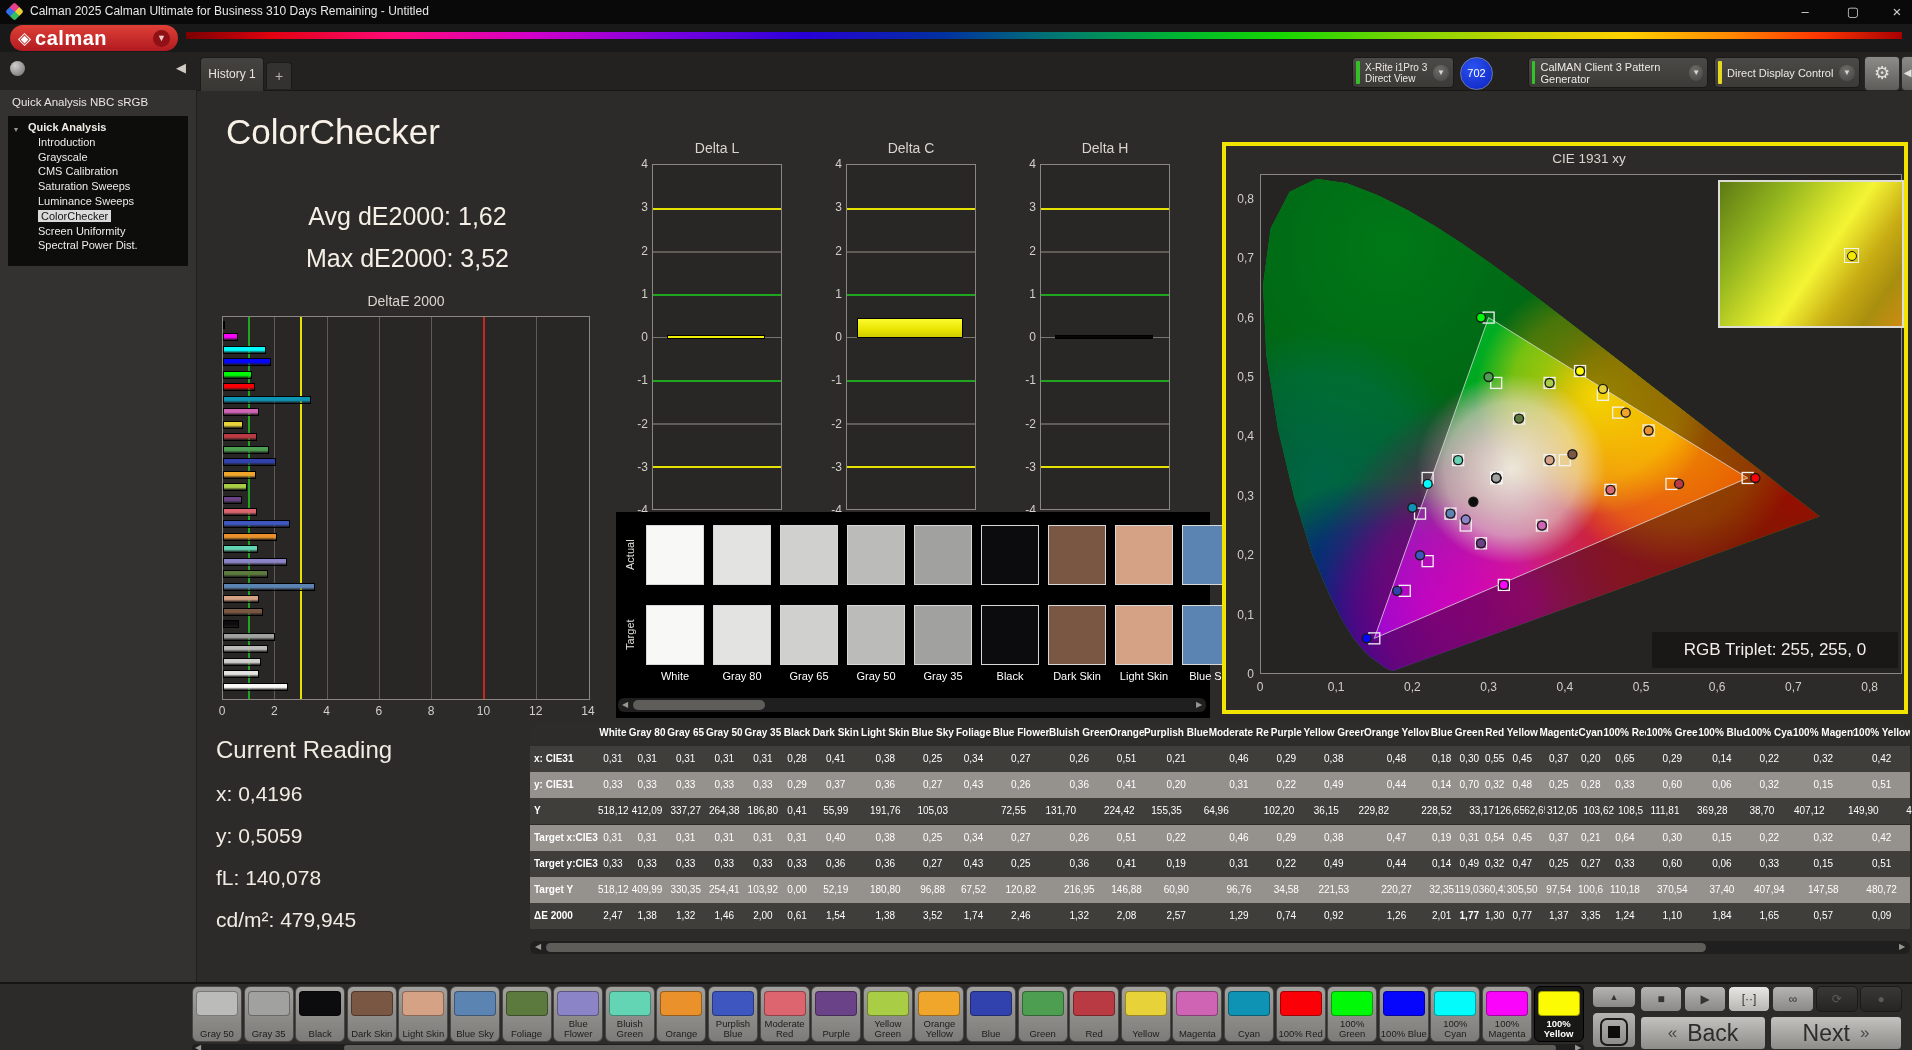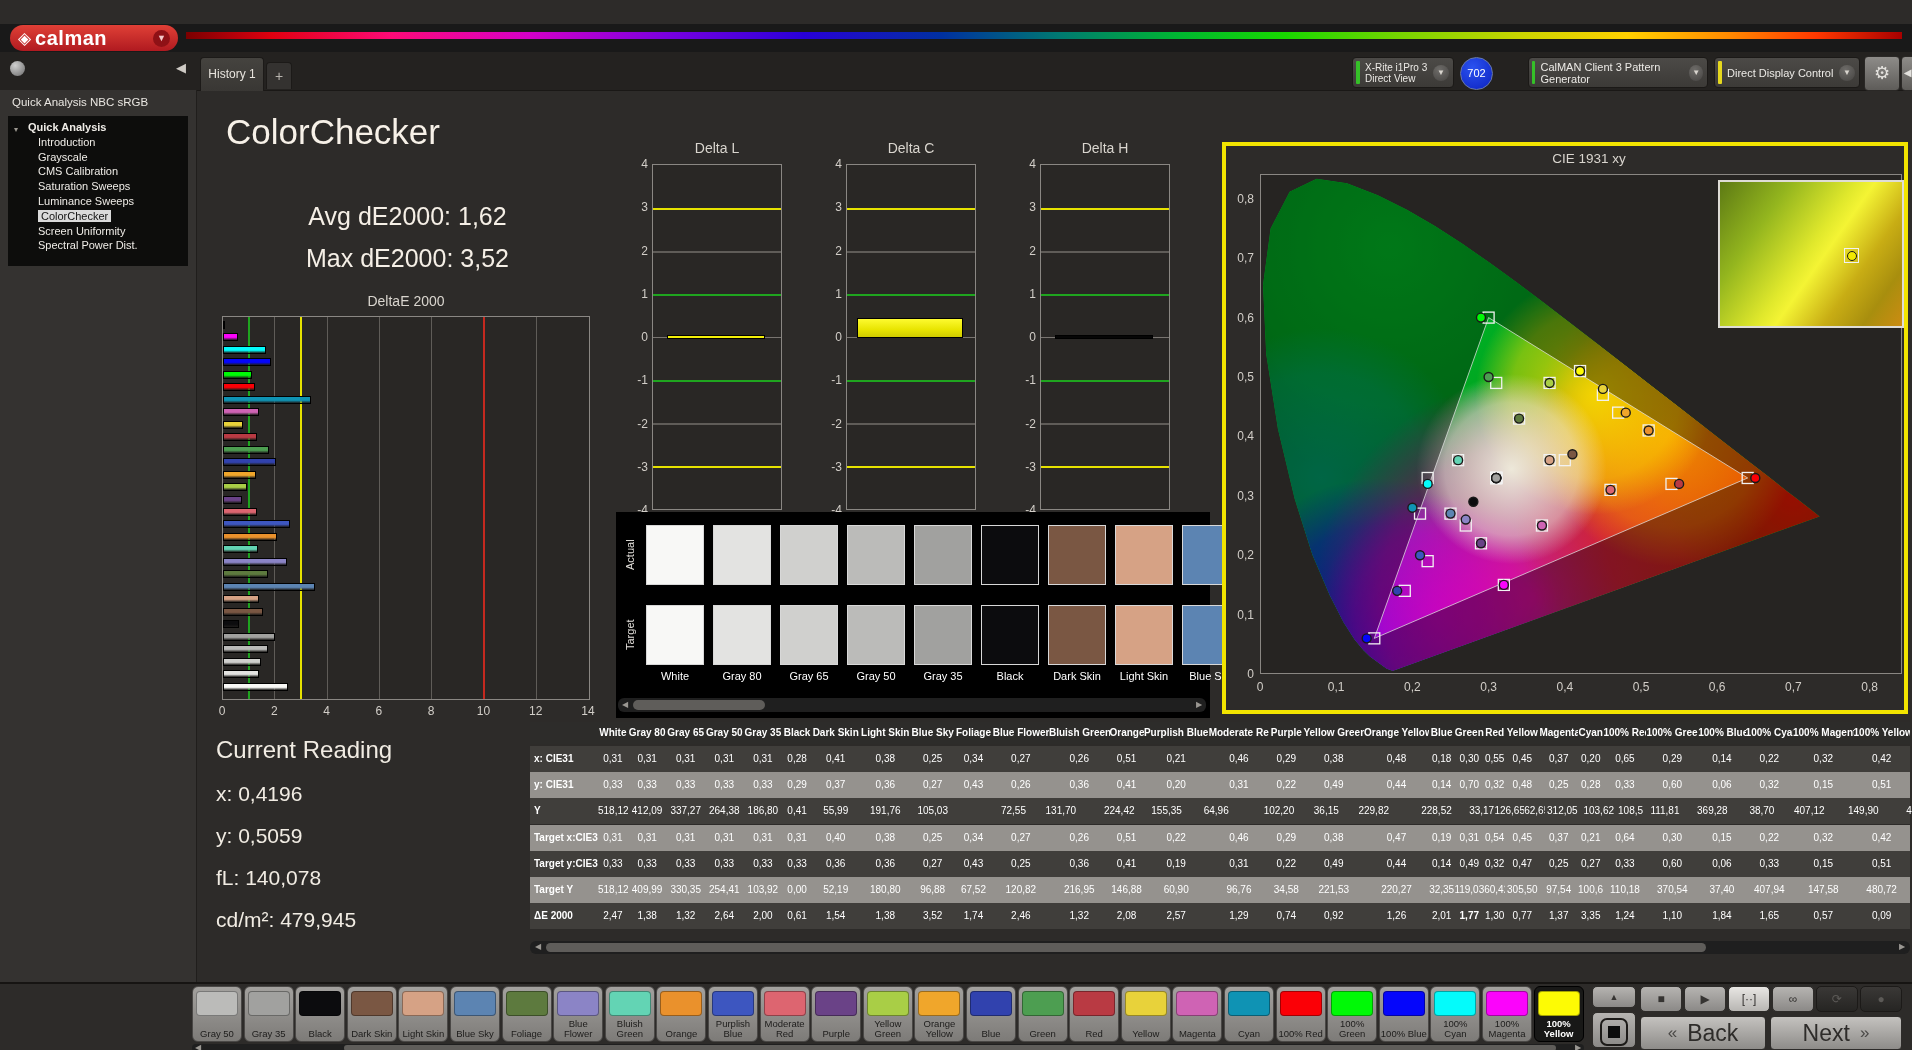--- a/index.html
+++ b/index.html
@@ -94,20 +94,27 @@
   .ctlbtn.bright{background:linear-gradient(#e8e6e3,#b8b6b3);}
   .bignav{position:absolute;top:32px;height:34px;border-radius:4px;border:1px solid #2e2c2a;box-sizing:border-box;
     background:linear-gradient(#c4c2bf,#8e8c89);color:#2e2c2a;font-size:23px;display:flex;align-items:center;justify-content:center;gap:10px;}
   .bignav .gl{font-size:17px;color:#4a4846;}
 </style>
 </head>
 <body>
 
 <div id="root">
 
+  <div class="abs titlebar">
+    <div class="abs appicon"></div>
+    <span class="abs title">Calman 2025 Calman Ultimate for Business 310 Days Remaining  - Untitled</span>
+    <div class="abs winbtn" style="left:1790px">–</div>
+    <div class="abs winbtn" style="left:1838px">▢</div>
+    <div class="abs winbtn" style="left:1882px;font-size:15px">×</div>
+  </div>
 
   <div class="abs logorow">
     <div class="abs calmanpill">
       <span class="dlogo">◈</span>
       <span class="ctext">calman</span>
       <span class="ddrop">▼</span>
     </div>
     <div class="abs rainbow"></div>
   </div>
 
@@ -458,20 +465,21 @@
         <div class="abs ticklab" style="left: 400px; top: 534px; width: 30px;">0,5</div>
         <div class="abs ticklab" style="left: 476.2px; top: 534px; width: 30px;">0,6</div>
         <div class="abs ticklab" style="left: 552.4px; top: 534px; width: 30px;">0,7</div>
         <div class="abs ticklab" style="left: 628.6px; top: 534px; width: 30px;">0,8</div>
       </div>
     <div class="abs inset" style="left:492px;top:34px;width:186px;height:148px">
       <div class="abs" style="left:124px;top:66px;width:15px;height:15px;border:1.5px solid #f2f2f2;box-sizing:border-box">
         <div class="abs" style="left:2px;top:2px;width:8px;height:8px;border-radius:50%;background:#f2e800;border:1.5px solid #1a1a1a"></div>
       </div>
     </div>
+    <div class="abs rgbbox" style="left:426px;top:486px;width:246px;height:36px">RGB Triplet: 255, 255, 0</div>
   </div>
 
   <div class="abs cr" style="left:216px;top:736px;font-size:24px">Current Reading</div>
   <div class="abs cr" style="left:216px;top:782px;font-size:21px">x: 0,4196</div>
   <div class="abs cr" style="left:216px;top:824px;font-size:21px">y: 0,5059</div>
   <div class="abs cr" style="left:216px;top:866px;font-size:21px">fL: 140,078</div>
   <div class="abs cr" style="left:216px;top:908px;font-size:21px">cd/m²: 479,945</div>
 
   <div class="abs tbl" id="datatable">
       <div class="trow thead" style="top: 0px; height: 22px; background: rgb(45, 44, 42);">
@@ -703,21 +711,21 @@
         <div class="tcell" style="width: 47.3952px;">37,40</div>
         <div class="tcell" style="width: 47.3952px;">407,94</div>
         <div class="tcell" style="width: 60.578px;">147,58</div>
         <div class="tcell" style="width: 56.1837px;">480,72</div>
       </div>
       <div class="trow" style="top: 181.2px; height: 26px; background: rgb(64, 62, 59);">
         <div class="tcell tlabel">ΔE 2000</div>
         <div class="tcell" style="width: 29.8182px;">2,47</div>
         <div class="tcell" style="width: 38.6067px;">1,38</div>
         <div class="tcell" style="width: 38.6067px;">1,32</div>
-        <div class="tcell" style="width: 38.6067px;">2,64</div>
+        <div class="tcell" style="width: 38.6067px;">1,46</div>
         <div class="tcell" style="width: 38.6067px;">2,00</div>
         <div class="tcell" style="width: 29.8182px;">0,61</div>
         <div class="tcell" style="width: 47.3952px;">1,54</div>
         <div class="tcell" style="width: 51.7895px;">1,38</div>
         <div class="tcell" style="width: 43.001px;">3,52</div>
         <div class="tcell" style="width: 38.6067px;">1,74</div>
         <div class="tcell" style="width: 56.1837px;">2,46</div>
         <div class="tcell" style="width: 60.578px;">1,32</div>
         <div class="tcell" style="width: 34.2124px;">2,08</div>
         <div class="tcell" style="width: 64.9722px;">2,57</div>

